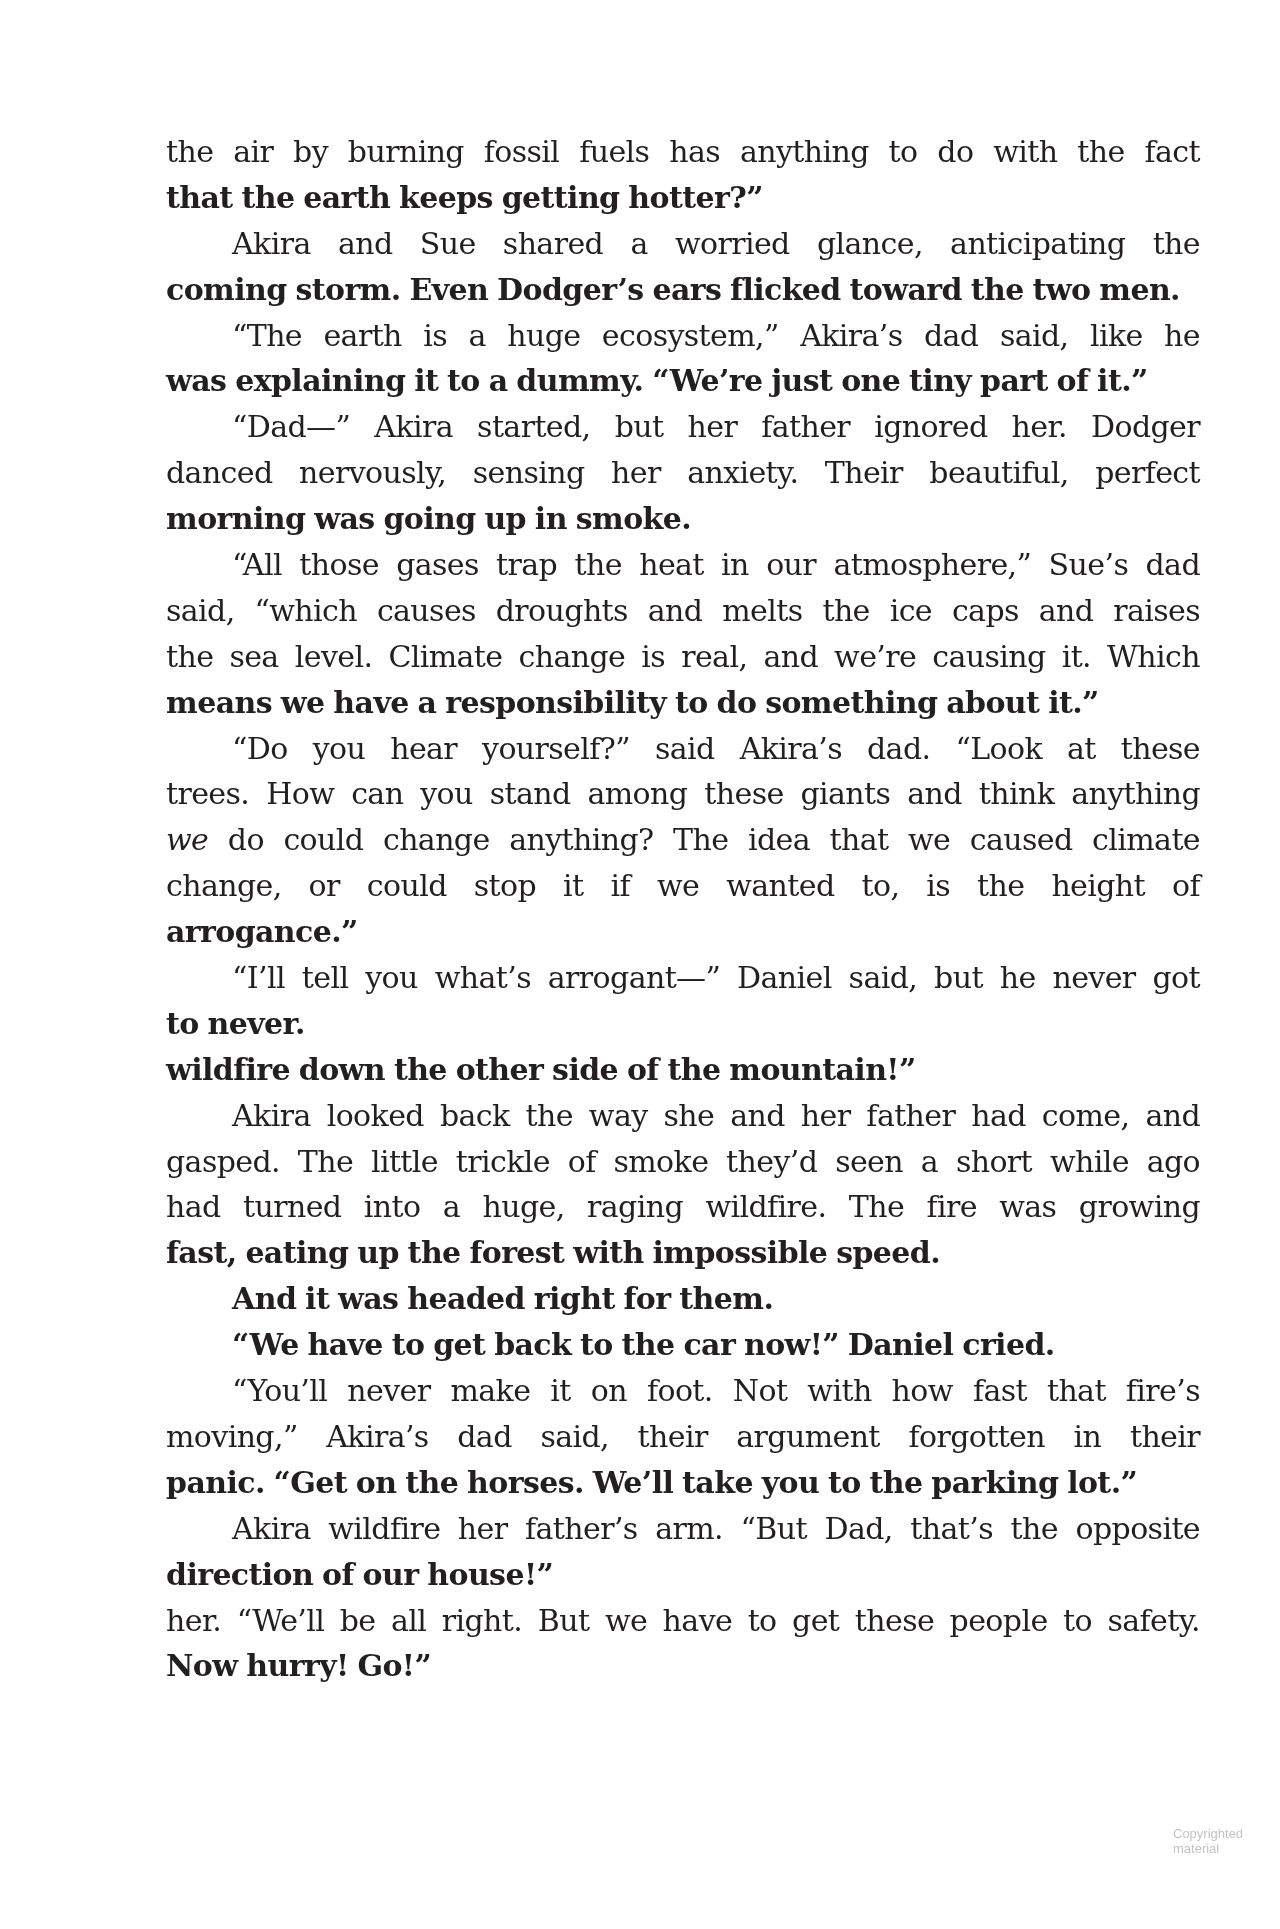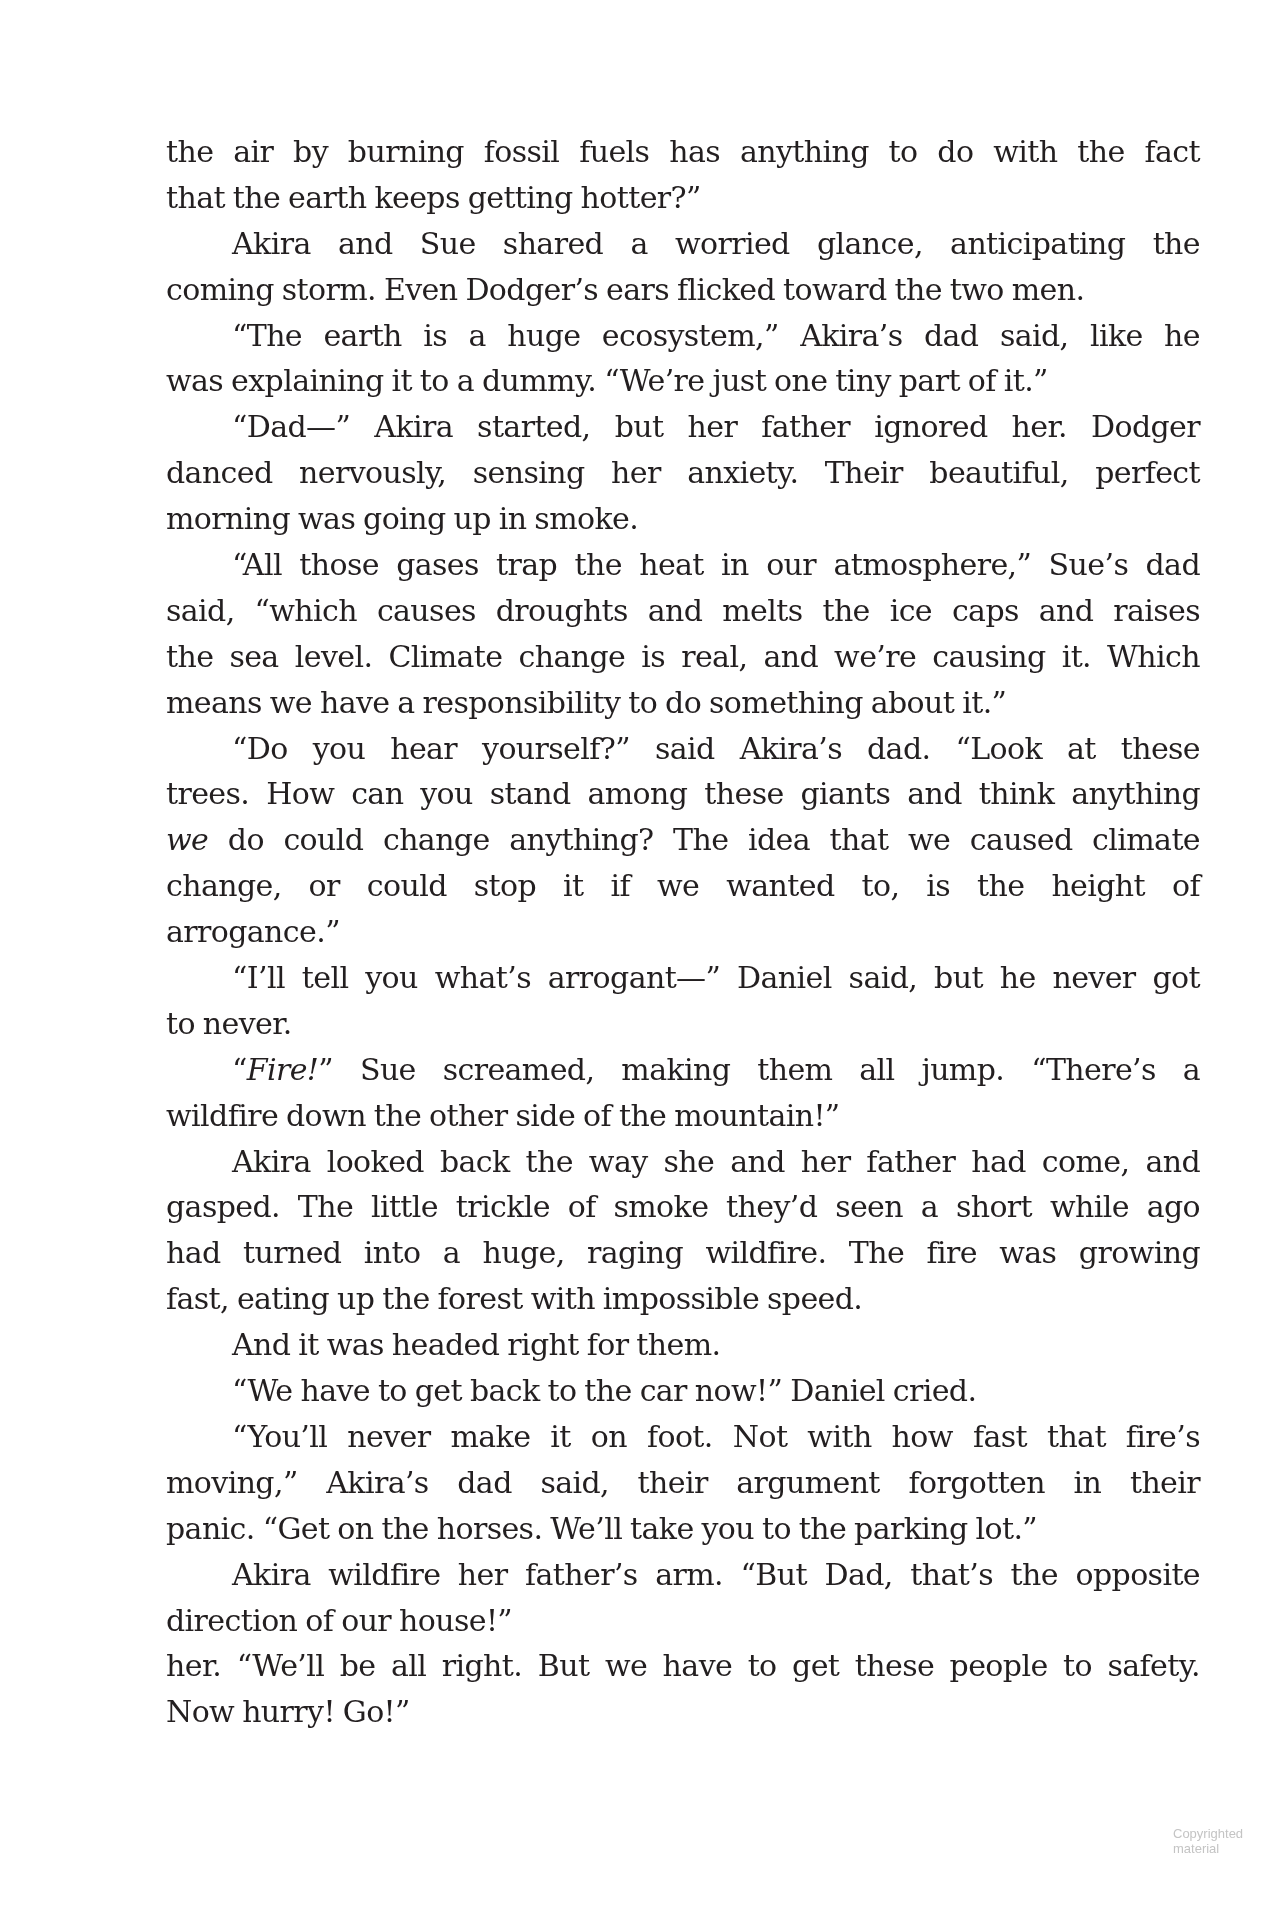--- a/index.html
+++ b/index.html
@@ -10,21 +10,21 @@
     font-family: "DejaVu Serif", "Liberation Serif", serif;
     font-size: 30px; color: #231f20;
   }
   .line {
     display: block; height: 45.9px; line-height: 45.9px;
     white-space: nowrap; text-align: justify; text-align-last: justify;
     letter-spacing: -0.6px; word-spacing: -1px;
     overflow: visible;
   }
   .line.indent { padding-left: 66px; }
-  .line.last { text-align-last: left; }
+  .line.last { text-align-last: left; font-weight: bold; }
   .line .it { font-style: italic; }
   .watermark {
     position: absolute; left: 1129px; top: 1826px;
     font-family: "Liberation Sans", sans-serif; font-size: 13px; color: #c4c4c4;
   }
 </style>
 </head>
 <body>
 
 <div class="page">
@@ -42,21 +42,20 @@
       <span class="line"><span>said, “which causes droughts and melts the ice caps and raises</span></span>
       <span class="line"><span>the sea level. Climate change is real, and we’re causing it. Which</span></span>
       <span class="line last"><span>means we have a responsibility to do something about it.”</span></span>
       <span class="line indent"><span>“Do you hear yourself?” said Akira’s dad. “Look at these</span></span>
       <span class="line"><span>trees. How can you stand among these giants and think anything</span></span>
       <span class="line"><span class="it">we</span><span> do could change anything? The idea that we caused climate</span></span>
       <span class="line"><span>change, or could stop it if we wanted to, is the height of</span></span>
       <span class="line last"><span>arrogance.”</span></span>
       <span class="line indent"><span>“I’ll tell you what’s arrogant—” Daniel said, but he never got</span></span>
       <span class="line last"><span>to never.</span></span>
-      <span class="line indent"><span>“</span><span class="it">Fire!</span><span>” Sue screamed, making them all jump. “There’s a</span></span>
       <span class="line last"><span>wildfire down the other side of the mountain!”</span></span>
       <span class="line indent"><span>Akira looked back the way she and her father had come, and</span></span>
       <span class="line"><span>gasped. The little trickle of smoke they’d seen a short while ago</span></span>
       <span class="line"><span>had turned into a huge, raging wildfire. The fire was growing</span></span>
       <span class="line last"><span>fast, eating up the forest with impossible speed.</span></span>
       <span class="line indent last"><span>And it was headed right for them.</span></span>
       <span class="line indent last"><span>“We have to get back to the car now!” Daniel cried.</span></span>
       <span class="line indent"><span>“You’ll never make it on foot. Not with how fast that fire’s</span></span>
       <span class="line"><span>moving,” Akira’s dad said, their argument forgotten in their</span></span>
       <span class="line last"><span>panic. “Get on the horses. We’ll take you to the parking lot.”</span></span>

